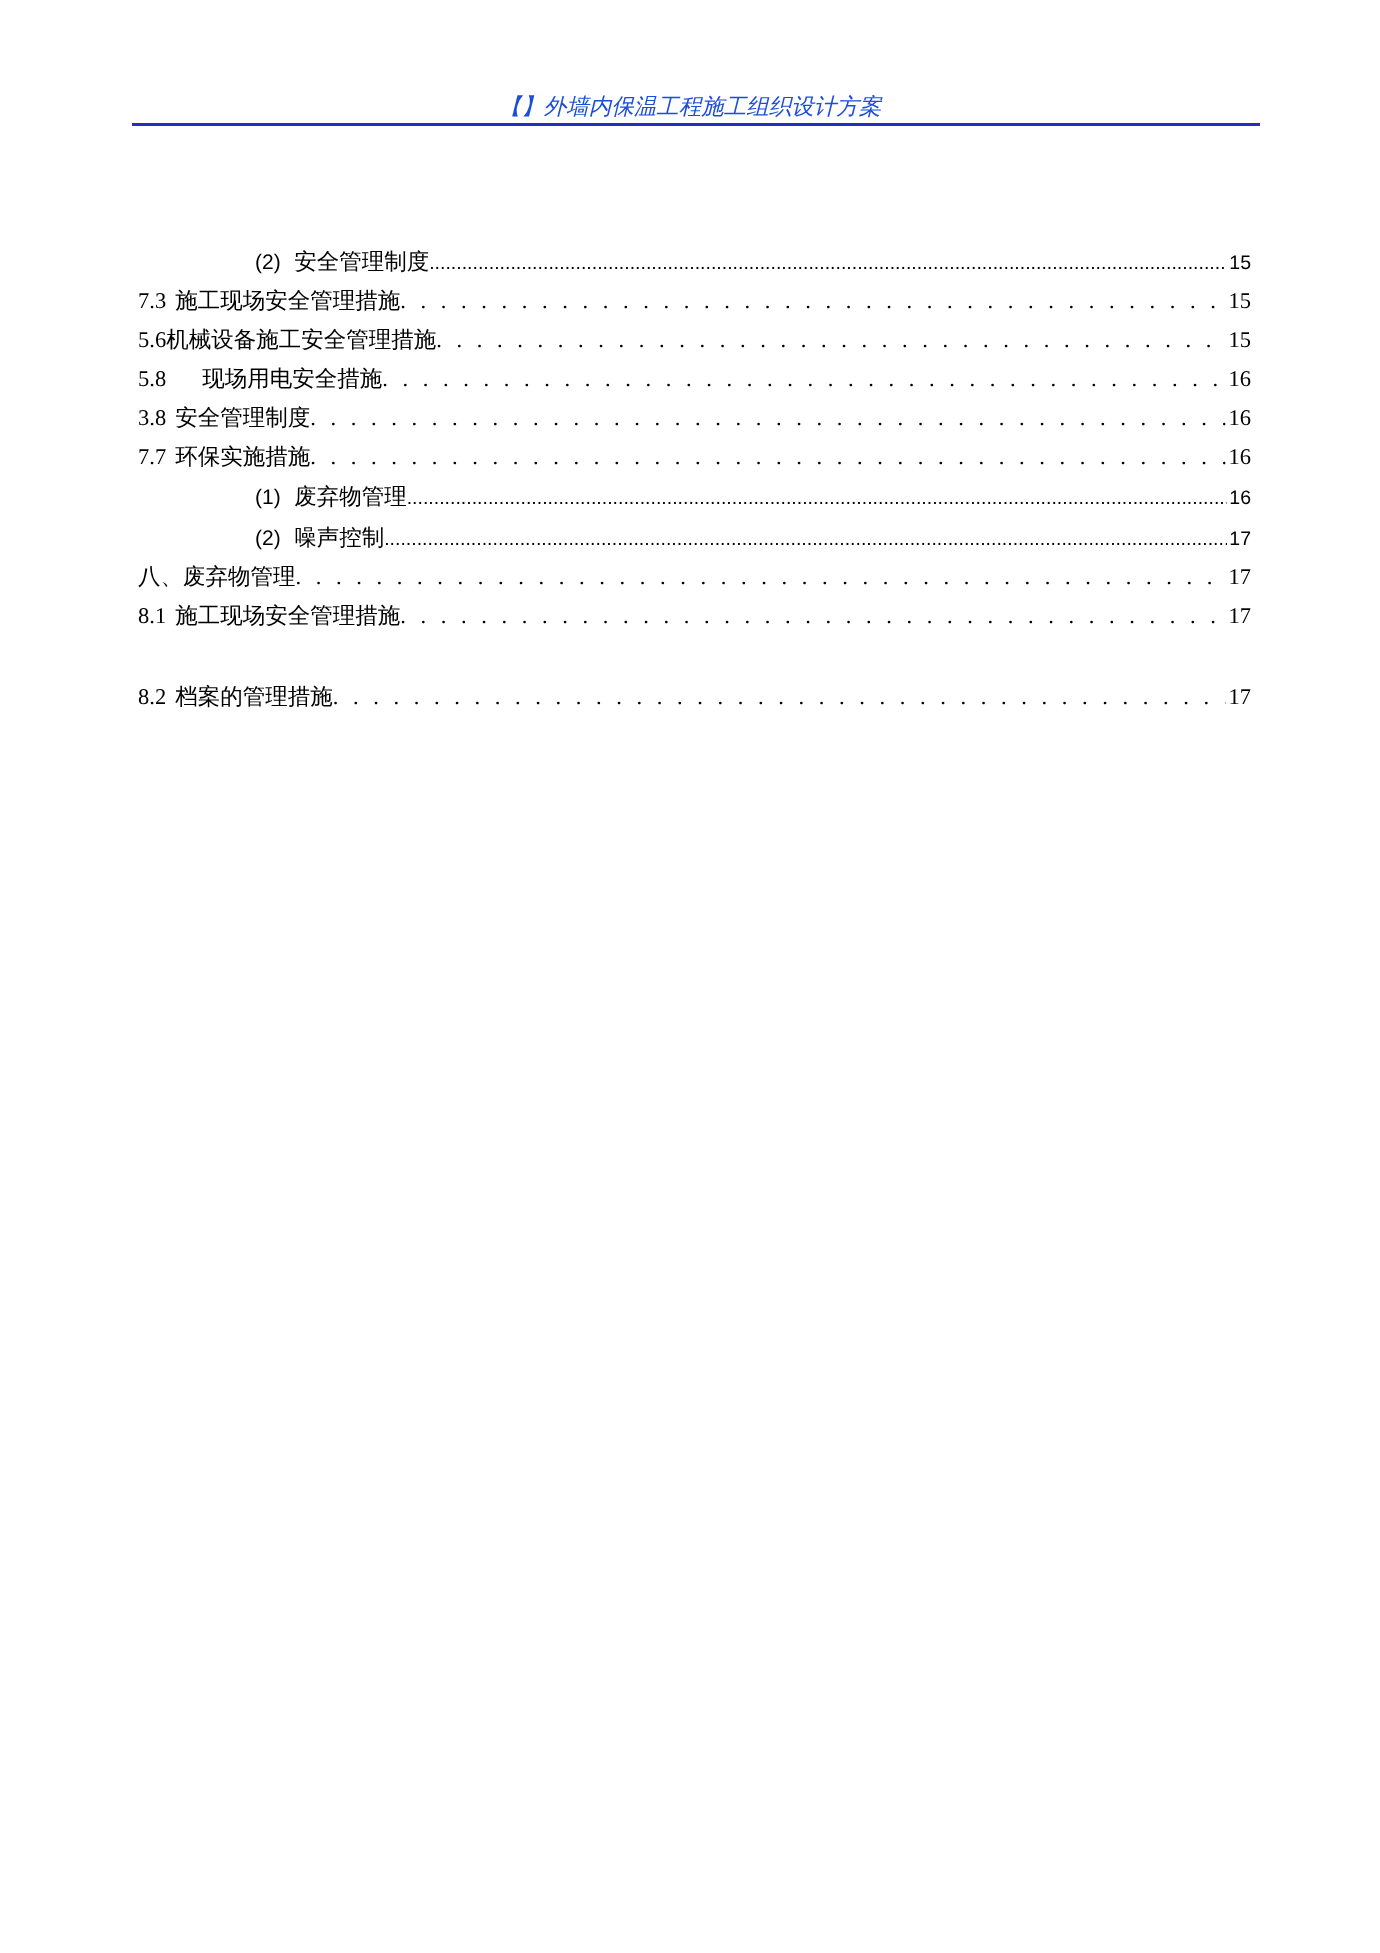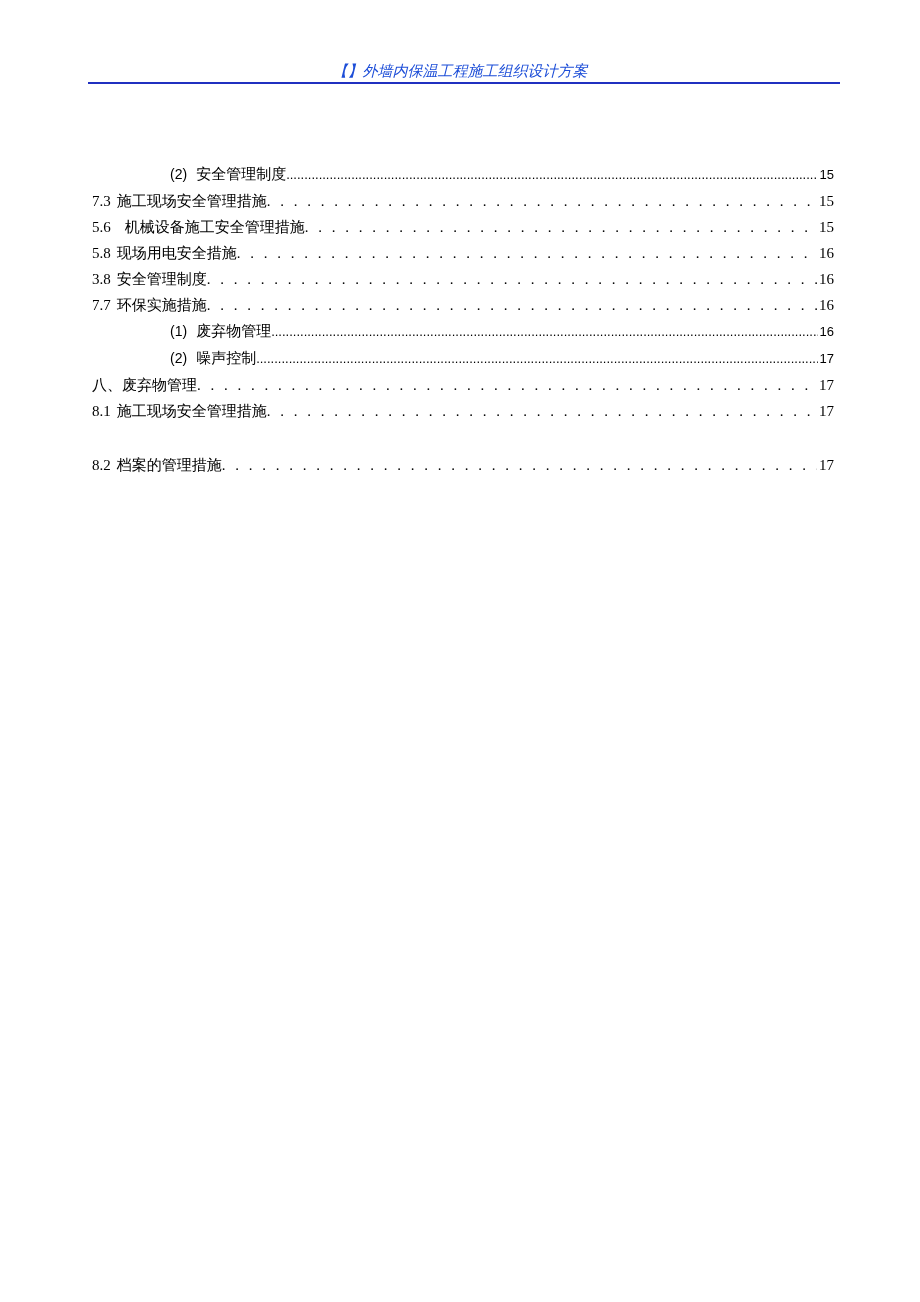--- a/index.html
+++ b/index.html
@@ -98,27 +98,27 @@
       <span class="pgnum fine">15</span>
     </div>
     <div class="toc-row">
       <span class="">7.3</span>
       <span class="label-text" style="margin-left: 6px;">施工现场安全管理措施</span>
       <span class="leader dots"></span>
       <span class="pgnum">15</span>
     </div>
     <div class="toc-row">
       <span class="">5.6</span>
-      <span class="label-text" style="margin-left: 14px;">机械设备施工安全管理措施</span>
+      <span class="label-text" style="margin-left: 0;">机械设备施工安全管理措施</span>
       <span class="leader dots"></span>
       <span class="pgnum">15</span>
     </div>
     <div class="toc-row">
       <span class="">5.8</span>
-      <span class="label-text" style="margin-left: 6px;">现场用电安全措施</span>
+      <span class="label-text" style="margin-left: 24px;">现场用电安全措施</span>
       <span class="leader dots"></span>
       <span class="pgnum">16</span>
     </div>
     <div class="toc-row">
       <span class="">3.8</span>
       <span class="label-text" style="margin-left: 6px;">安全管理制度</span>
       <span class="leader dots"></span>
       <span class="pgnum">16</span>
     </div>
     <div class="toc-row">

